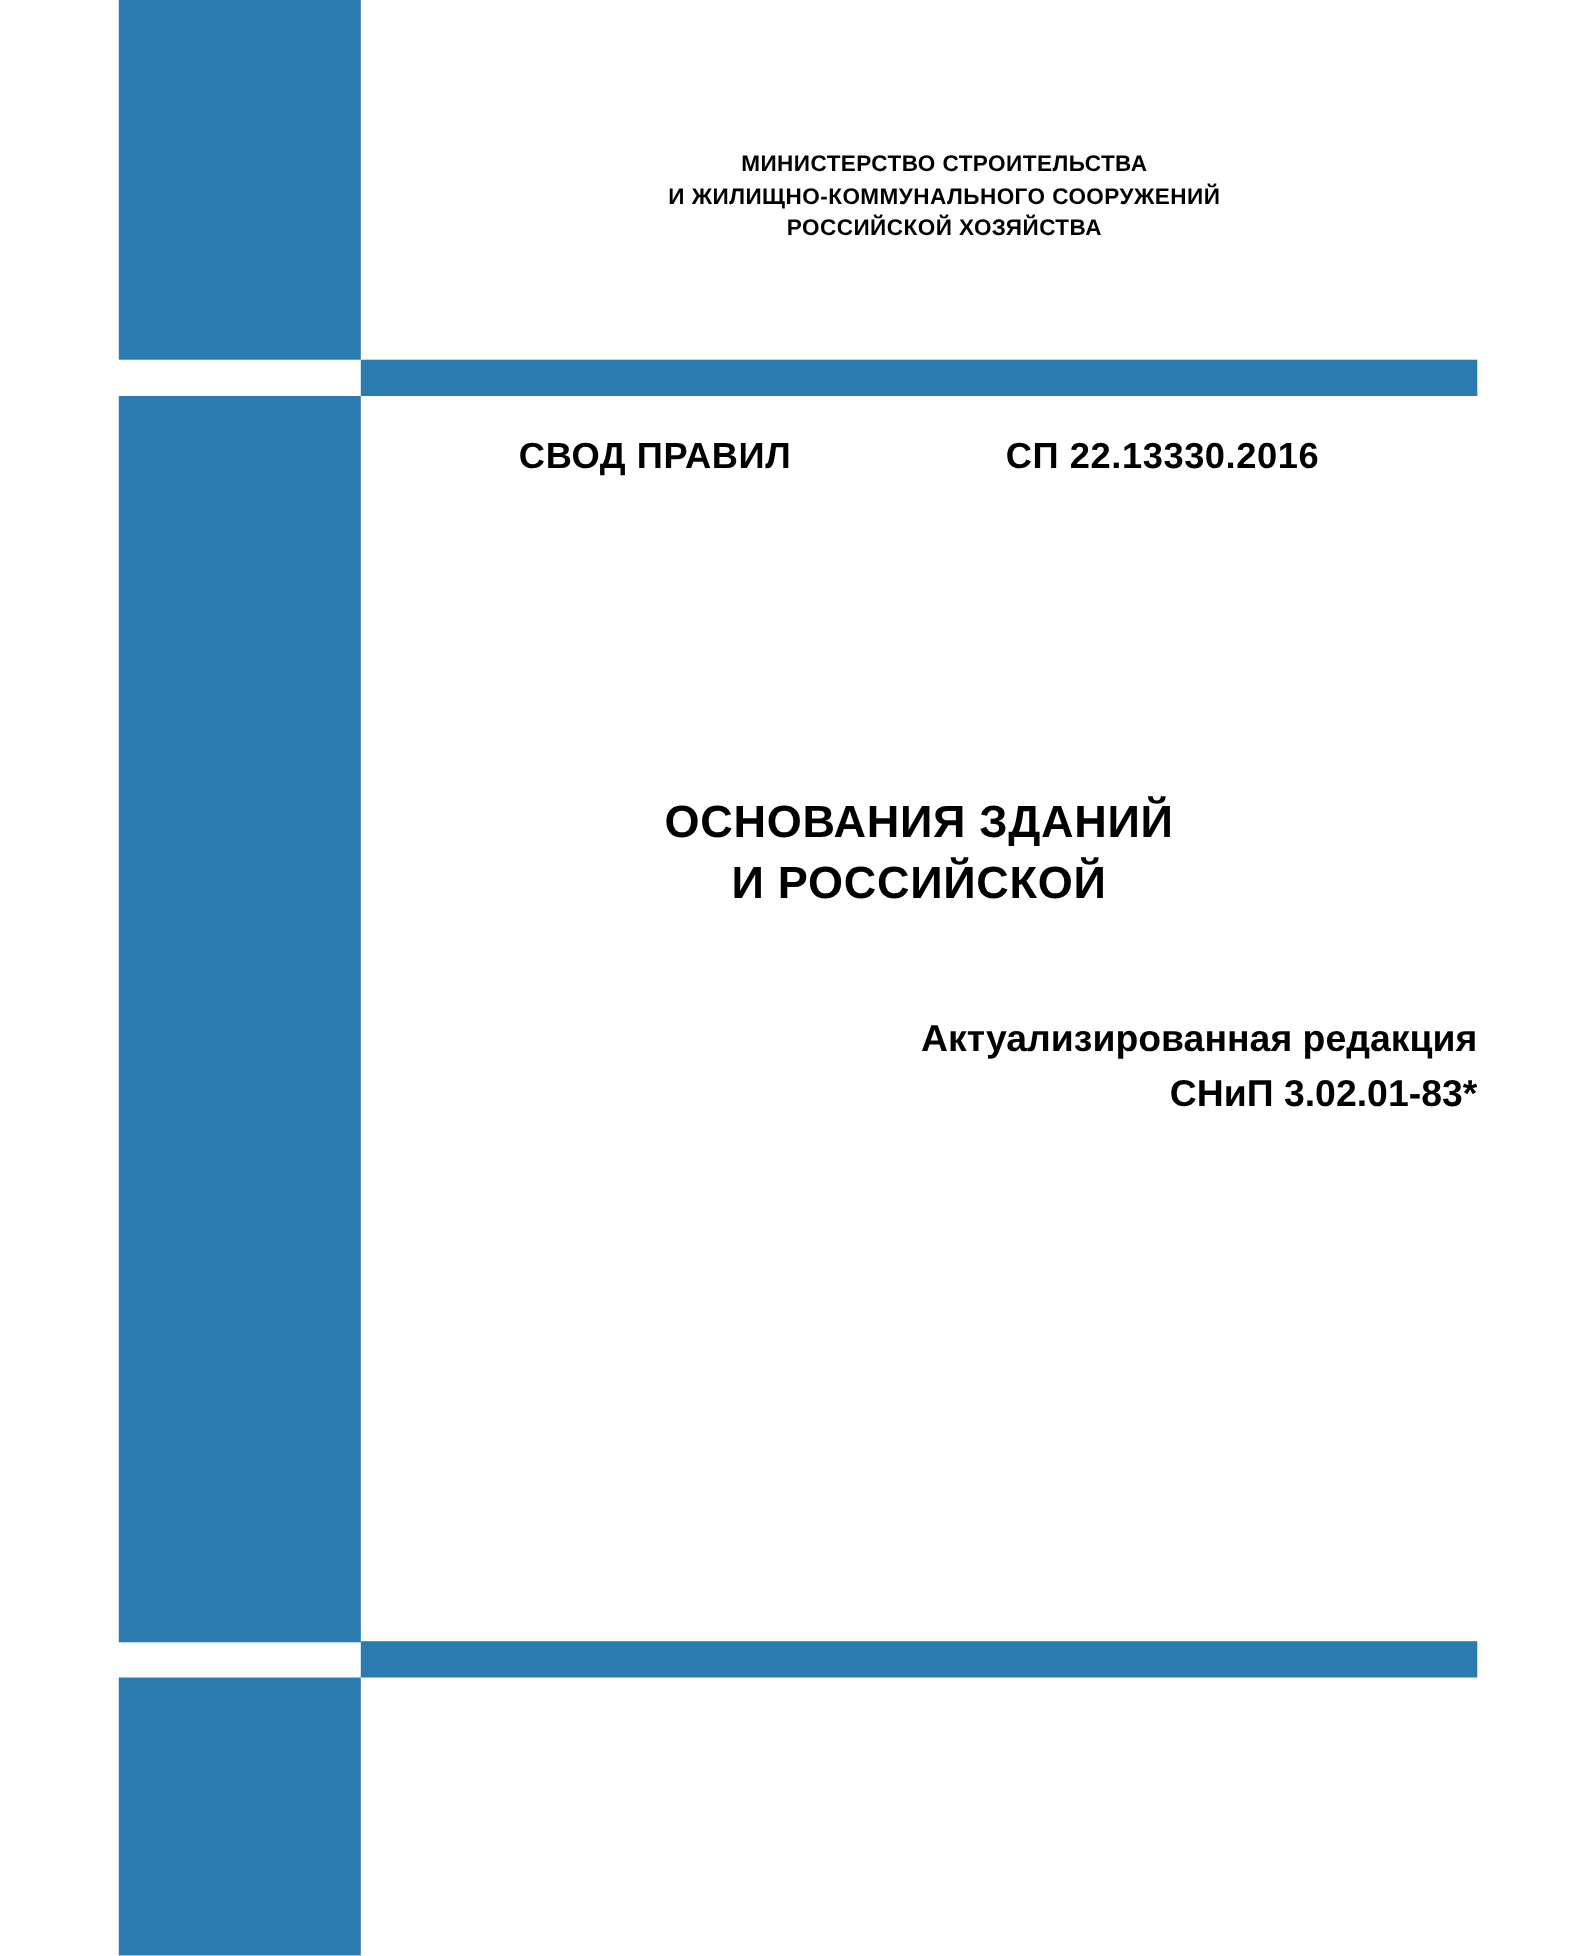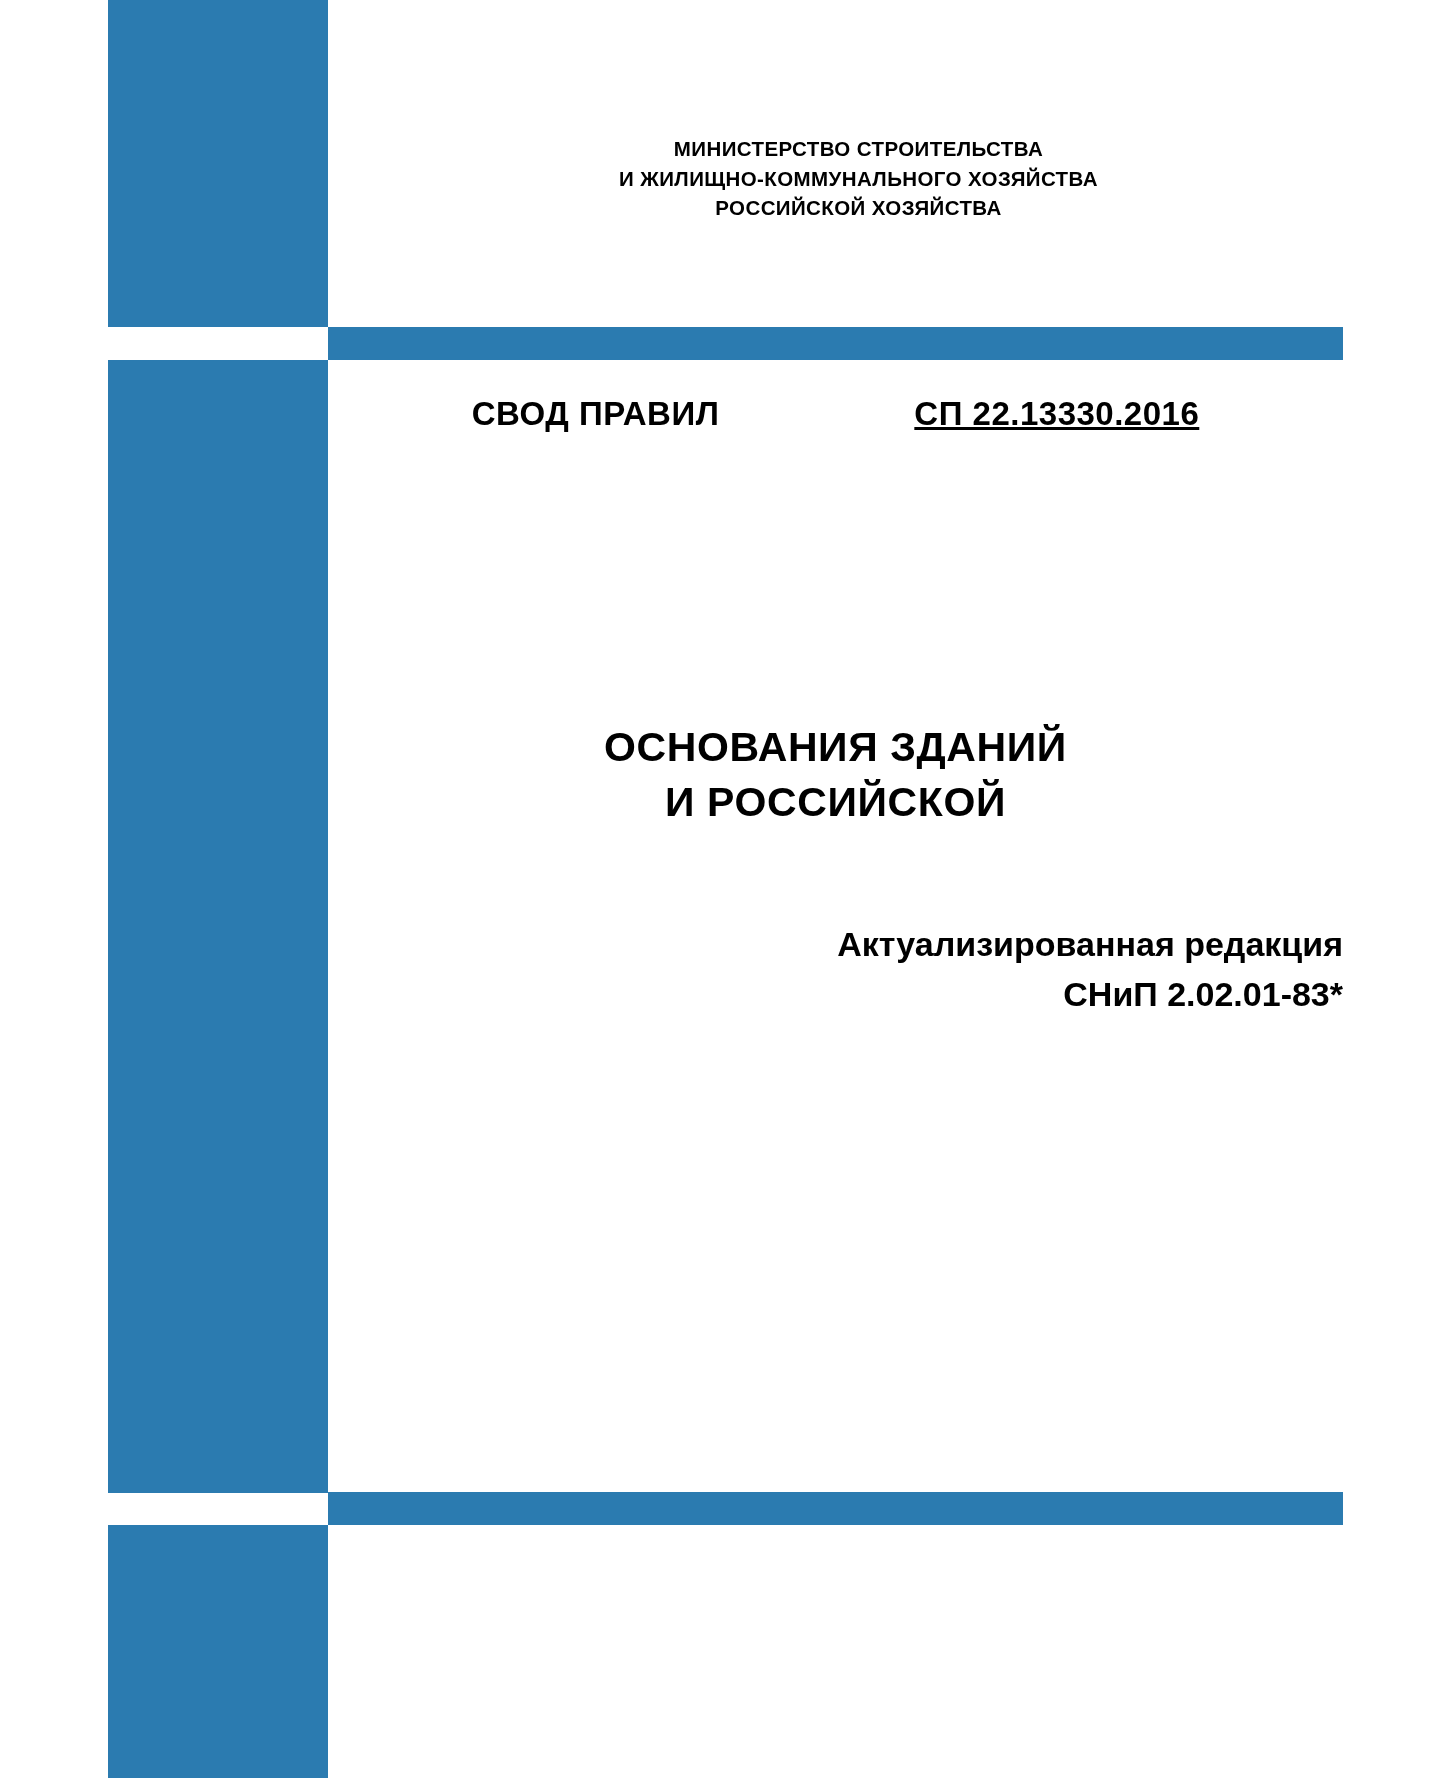--- a/index.html
+++ b/index.html
@@ -88,21 +88,20 @@
   .code-row .label {
     font-size: 33px;
     font-weight: bold;
     letter-spacing: 0.5px;
   }
   .code-row .number {
     font-size: 33px;
     font-weight: bold;
     letter-spacing: 0.5px;
     margin-left: 175px;
-    text-decoration: underline;
   }
 
   .doc-title {
     position: absolute;
     left: 328px;
     top: 720px;
     width: 1015px;
     text-align: center;
     font-size: 41px;
     font-weight: bold;
@@ -130,32 +129,32 @@
 <div class="page">
 
   <div class="bar bar-left-top"></div>
   <div class="bar bar-left-mid"></div>
   <div class="bar bar-left-bot"></div>
   <div class="bar bar-top-rule"></div>
   <div class="bar bar-bot-rule"></div>
 
   <div class="ministry">
     <div>МИНИСТЕРСТВО СТРОИТЕЛЬСТВА</div>
-    <div>И ЖИЛИЩНО-КОММУНАЛЬНОГО ХОЗЯЙСТВА</div>
+    <div>И ЖИЛИЩНО-КОММУНАЛЬНОГО СООРУЖЕНИЙ</div>
     <div>РОССИЙСКОЙ ХОЗЯЙСТВА</div>
   </div>
 
   <div class="code-row">
     <span class="label">СВОД ПРАВИЛ</span>
     <span class="number">СП 22.13330.2016</span>
   </div>
 
   <div class="doc-title">
     <div>ОСНОВАНИЯ ЗДАНИЙ</div>
     <div>И РОССИЙСКОЙ</div>
   </div>
 
   <div class="doc-subtitle">
     <div>Актуализированная редакция</div>
-    <div>СНиП 2.02.01-83*</div>
+    <div>СНиП 3.02.01-83*</div>
   </div>
 
 </div>
 
 </body></html>

